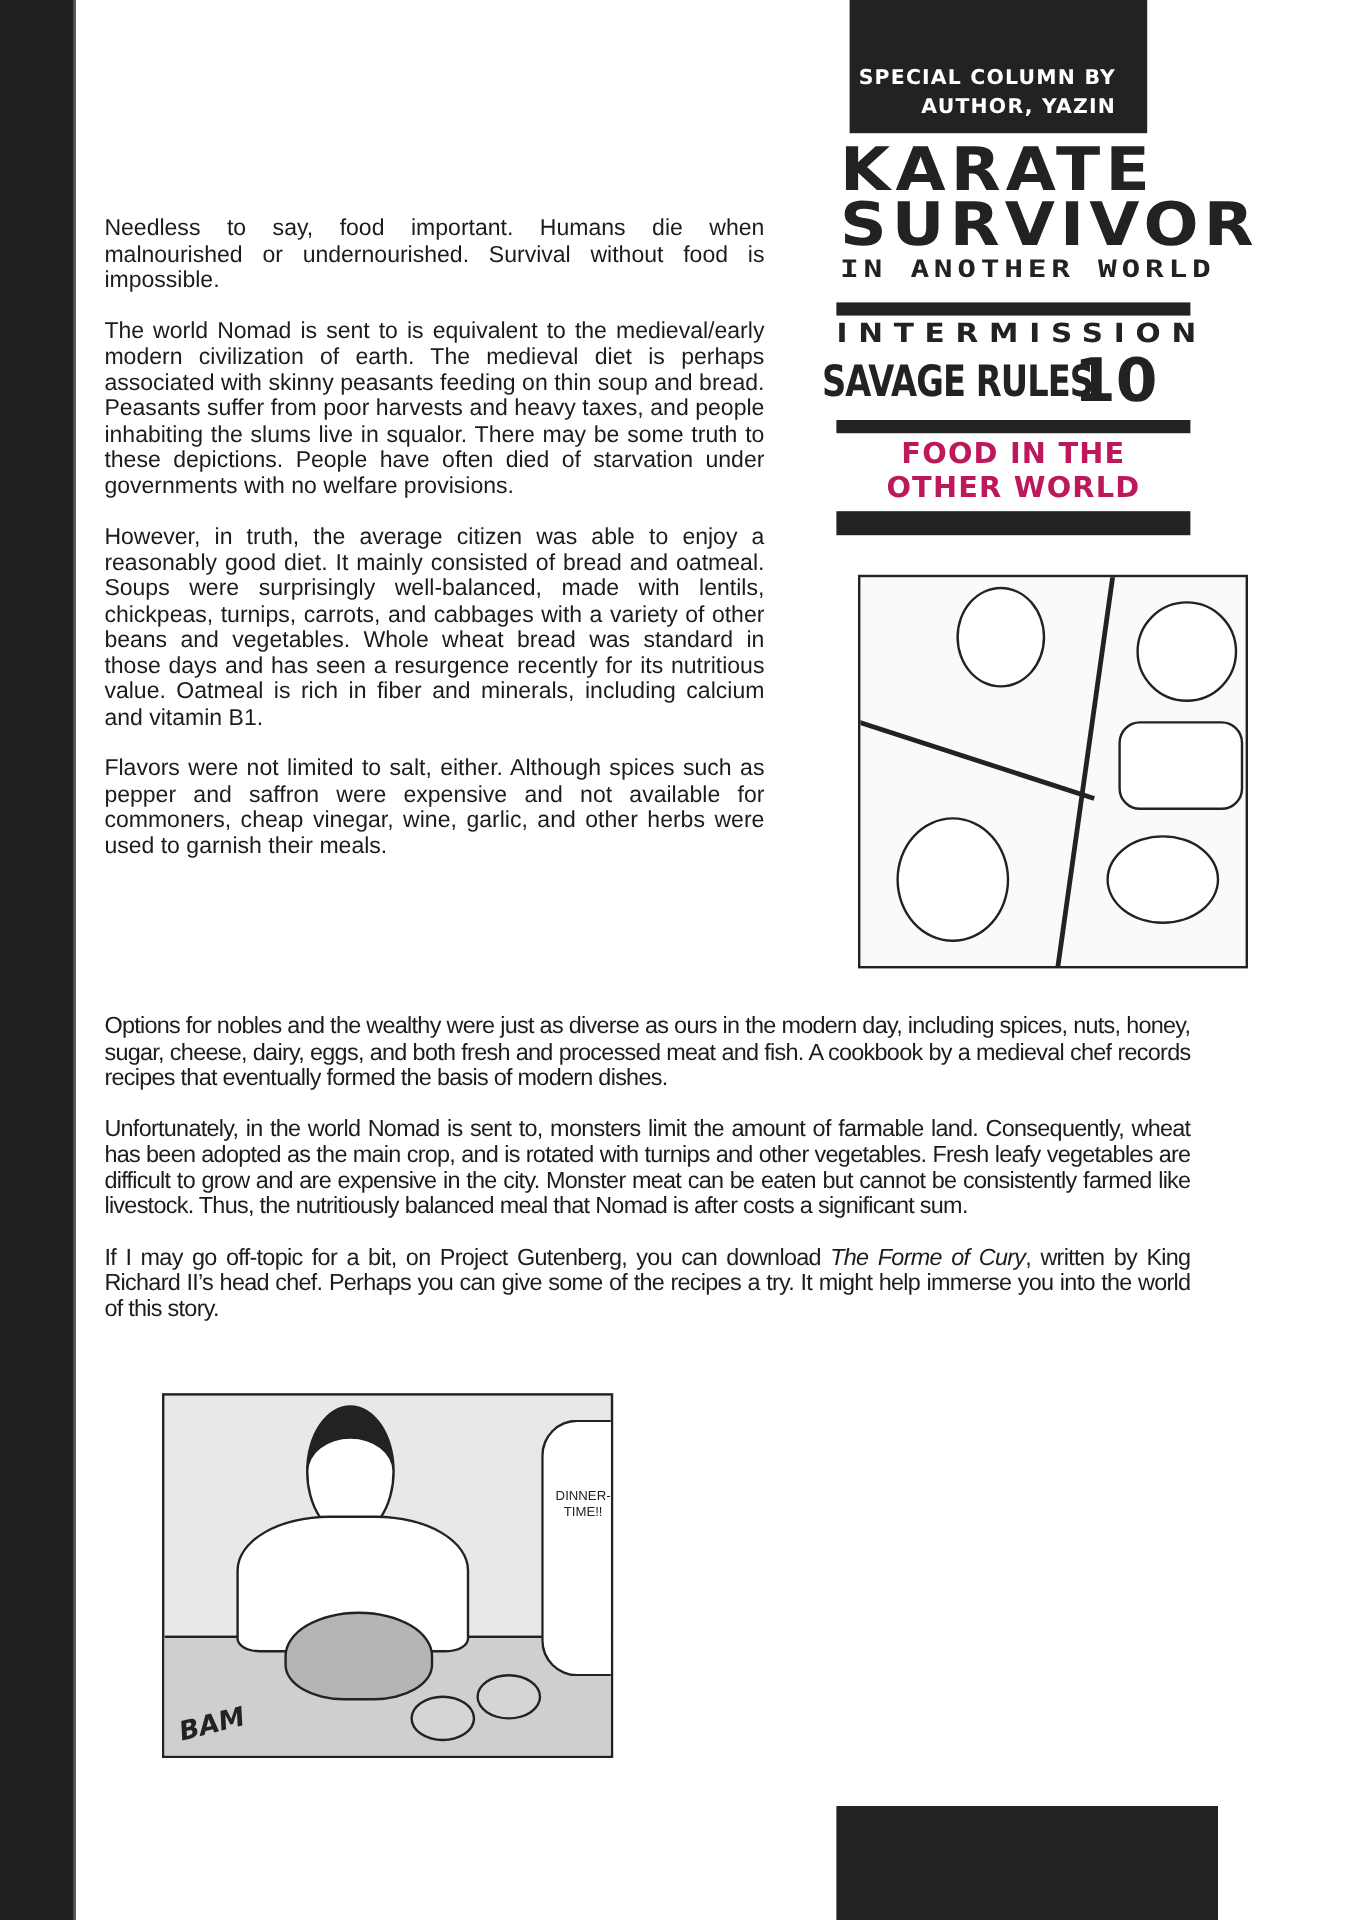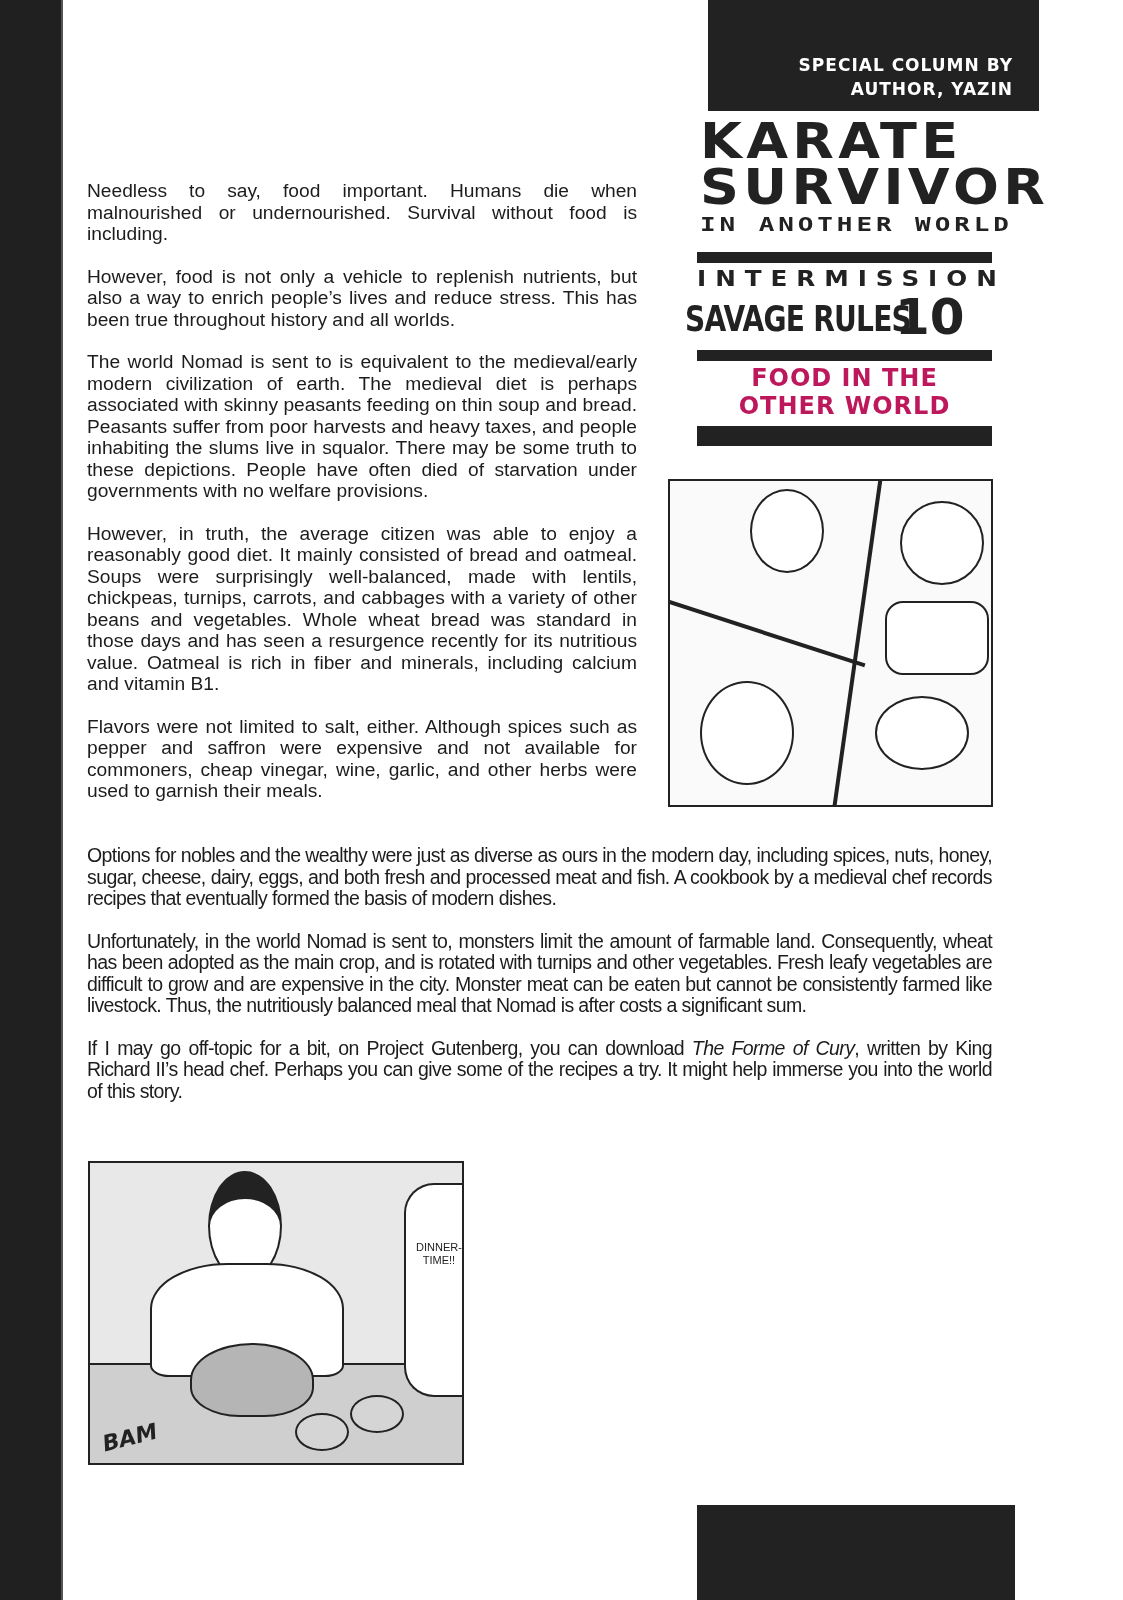--- a/index.html
+++ b/index.html
@@ -1,32 +1,32 @@
 <!DOCTYPE html>
 <html><head>
 <meta charset="utf-8">
 <style>
   html, body { margin: 0; padding: 0; }
   body { width: 1123px; height: 1600px; position: relative; background: #ffffff; overflow: hidden; font-family: "Liberation Sans", sans-serif; color: #1c1c1c; }
   .left-bar { position: absolute; left: 0; top: 0; width: 61px; height: 1600px; background: #202020; border-right: 2px solid #555; }
-  .header-block { position: absolute; left: 708px; top: 0; width: 331px; height: 111px; background: #222; }
+  .header-block { position: absolute; left: 708px; top: 0; width: 248px; height: 111px; background: #222; }
   .header-block .credit { position: absolute; right: 26px; top: 53px; text-align: right; color: #fff; font-family: "DejaVu Sans", sans-serif; font-weight: bold; font-size: 17px; line-height: 24px; letter-spacing: 1px; }
   .logo { position: absolute; left: 700px; top: 118px; width: 320px; height: 120px; }
   .logo .big { display: block; font-family: "DejaVu Sans", sans-serif; font-weight: bold; color: #222; font-size: 50px; line-height: 46px; letter-spacing: 4px; transform: scaleX(1.08); transform-origin: left; }
   .logo .small { display: block; font-family: "DejaVu Sans Mono", monospace; font-weight: bold; color: #222; font-size: 20px; letter-spacing: 3px; margin-top: 2px; transform: scaleX(1.3); transform-origin: left; }
   .rule { position: absolute; left: 697px; width: 295px; background: #222; }
   .intermission { position: absolute; left: 697px; top: 266px; width: 295px; font-family: "DejaVu Sans", sans-serif; font-weight: bold; font-size: 22px; letter-spacing: 8px; color: #222; transform: scaleX(1.12); transform-origin: left; white-space: nowrap; }
   .savage { position: absolute; left: 685px; top: 298px; white-space: nowrap; color: #222; }
   .savage .label { font-family: "DejaVu Sans", sans-serif; font-weight: bold; font-size: 36px; display: inline-block; transform: scaleX(0.78); transform-origin: left; letter-spacing: -1px; }
   .savage .num { position: absolute; left: 210px; top: -6px; font-family: "DejaVu Sans", sans-serif; font-weight: bold; font-size: 50px; line-height: 50px; }
   .subtitle { position: absolute; left: 697px; top: 364px; width: 295px; text-align: center; font-family: "DejaVu Sans", sans-serif; font-weight: bold; font-size: 24px; line-height: 28px; color: #be185d; letter-spacing: 1px; }
   .body-col { position: absolute; left: 87px; top: 180px; width: 550px; font-size: 19.2px; line-height: 21.5px; text-align: justify; }
   .body-col p, .body-wide p { margin: 0 0 21px 0; }
   .body-wide { position: absolute; left: 87px; top: 845px; width: 905px; font-size: 19.5px; line-height: 21.5px; text-align: justify; letter-spacing: -0.6px; }
-  .panel { position: absolute; border: 2px solid #222; background: #f4f4f4; overflow: hidden; }
+  .panel { position: absolute; border: 2px solid #222; background: #f4f4f4; overflow: hidden; margin-left: 47px; }
   .panel-top { left: 668px; top: 479px; width: 321px; height: 324px; background: #fafafa; }
   .panel-bottom { left: 88px; top: 1161px; width: 372px; height: 300px; background: #e8e8e8; }
   .bottom-block { position: absolute; left: 697px; top: 1505px; width: 318px; height: 95px; background: #222; }
   .bubble { position: absolute; left: 314px; top: 20px; width: 68px; height: 210px; background: #fff; border: 2px solid #222; border-right: none; border-radius: 30px 0 0 30px; }
   .bubble-text { position: absolute; left: 326px; top: 78px; font-size: 11px; line-height: 13px; text-align: center; color: #222; }
   .bam { position: absolute; left: 12px; top: 262px; font-family: "DejaVu Sans", sans-serif; font-weight: bold; font-style: italic; font-size: 22px; color: #222; transform: rotate(-14deg); }
   .head { position: absolute; border-radius: 50%; border: 2px solid #222; background: #fff; }
   .table { position: absolute; left: 0; top: 200px; width: 372px; height: 100px; background: #cfcfcf; border-top: 2px solid #222; }
   .roast { position: absolute; left: 100px; top: 180px; width: 120px; height: 70px; background: #b5b5b5; border: 2px solid #222; border-radius: 50% 50% 40% 40%; }
   .diag { position: absolute; background: #222; }
@@ -56,22 +56,21 @@
   <span class="num">10</span>
 </div>
 <div class="rule" style="top:350px;height:11px;"></div>
 <div class="subtitle">
   <div>FOOD IN THE</div>
   <div>OTHER WORLD</div>
 </div>
 <div class="rule" style="top:426px;height:20px;"></div>
 
 <div class="body-col">
-  <p>Needless to say, food important. Humans die when malnourished or undernourished. Survival without food is including.</p>
-  <p>However, food is not only a vehicle to replenish nutrients, but also a way to enrich people’s lives and reduce stress. This has been true throughout history and all worlds.</p>
+  <p>Needless to say, food important. Humans die when malnourished or undernourished. Survival without food is impossible.</p>
   <p>The world Nomad is sent to is equivalent to the medieval/early modern civilization of earth. The medieval diet is perhaps associated with skinny peasants feeding on thin soup and bread. Peasants suffer from poor harvests and heavy taxes, and people inhabiting the slums live in squalor. There may be some truth to these depictions. People have often died of starvation under governments with no welfare provisions.</p>
   <p>However, in truth, the average citizen was able to enjoy a reasonably good diet. It mainly consisted of bread and oatmeal. Soups were surprisingly well-balanced, made with lentils, chickpeas, turnips, carrots, and cabbages with a variety of other beans and vegetables. Whole wheat bread was standard in those days and has seen a resurgence recently for its nutritious value. Oatmeal is rich in fiber and minerals, including calcium and vitamin B1.</p>
   <p>Flavors were not limited to salt, either. Although spices such as pepper and saffron were expensive and not available for commoners, cheap vinegar, wine, garlic, and other herbs were used to garnish their meals.</p>
 </div>
 
 <div class="panel panel-top">
   <div class="diag" style="left:185px;top:-10px;width:4px;height:350px;transform:rotate(8deg);"></div>
   <div class="diag" style="left:-10px;top:150px;width:210px;height:4px;transform:rotate(18deg);"></div>
   <div class="head" style="left:80px;top:8px;width:70px;height:80px;"></div>
   <div class="head" style="left:30px;top:200px;width:90px;height:100px;"></div>

